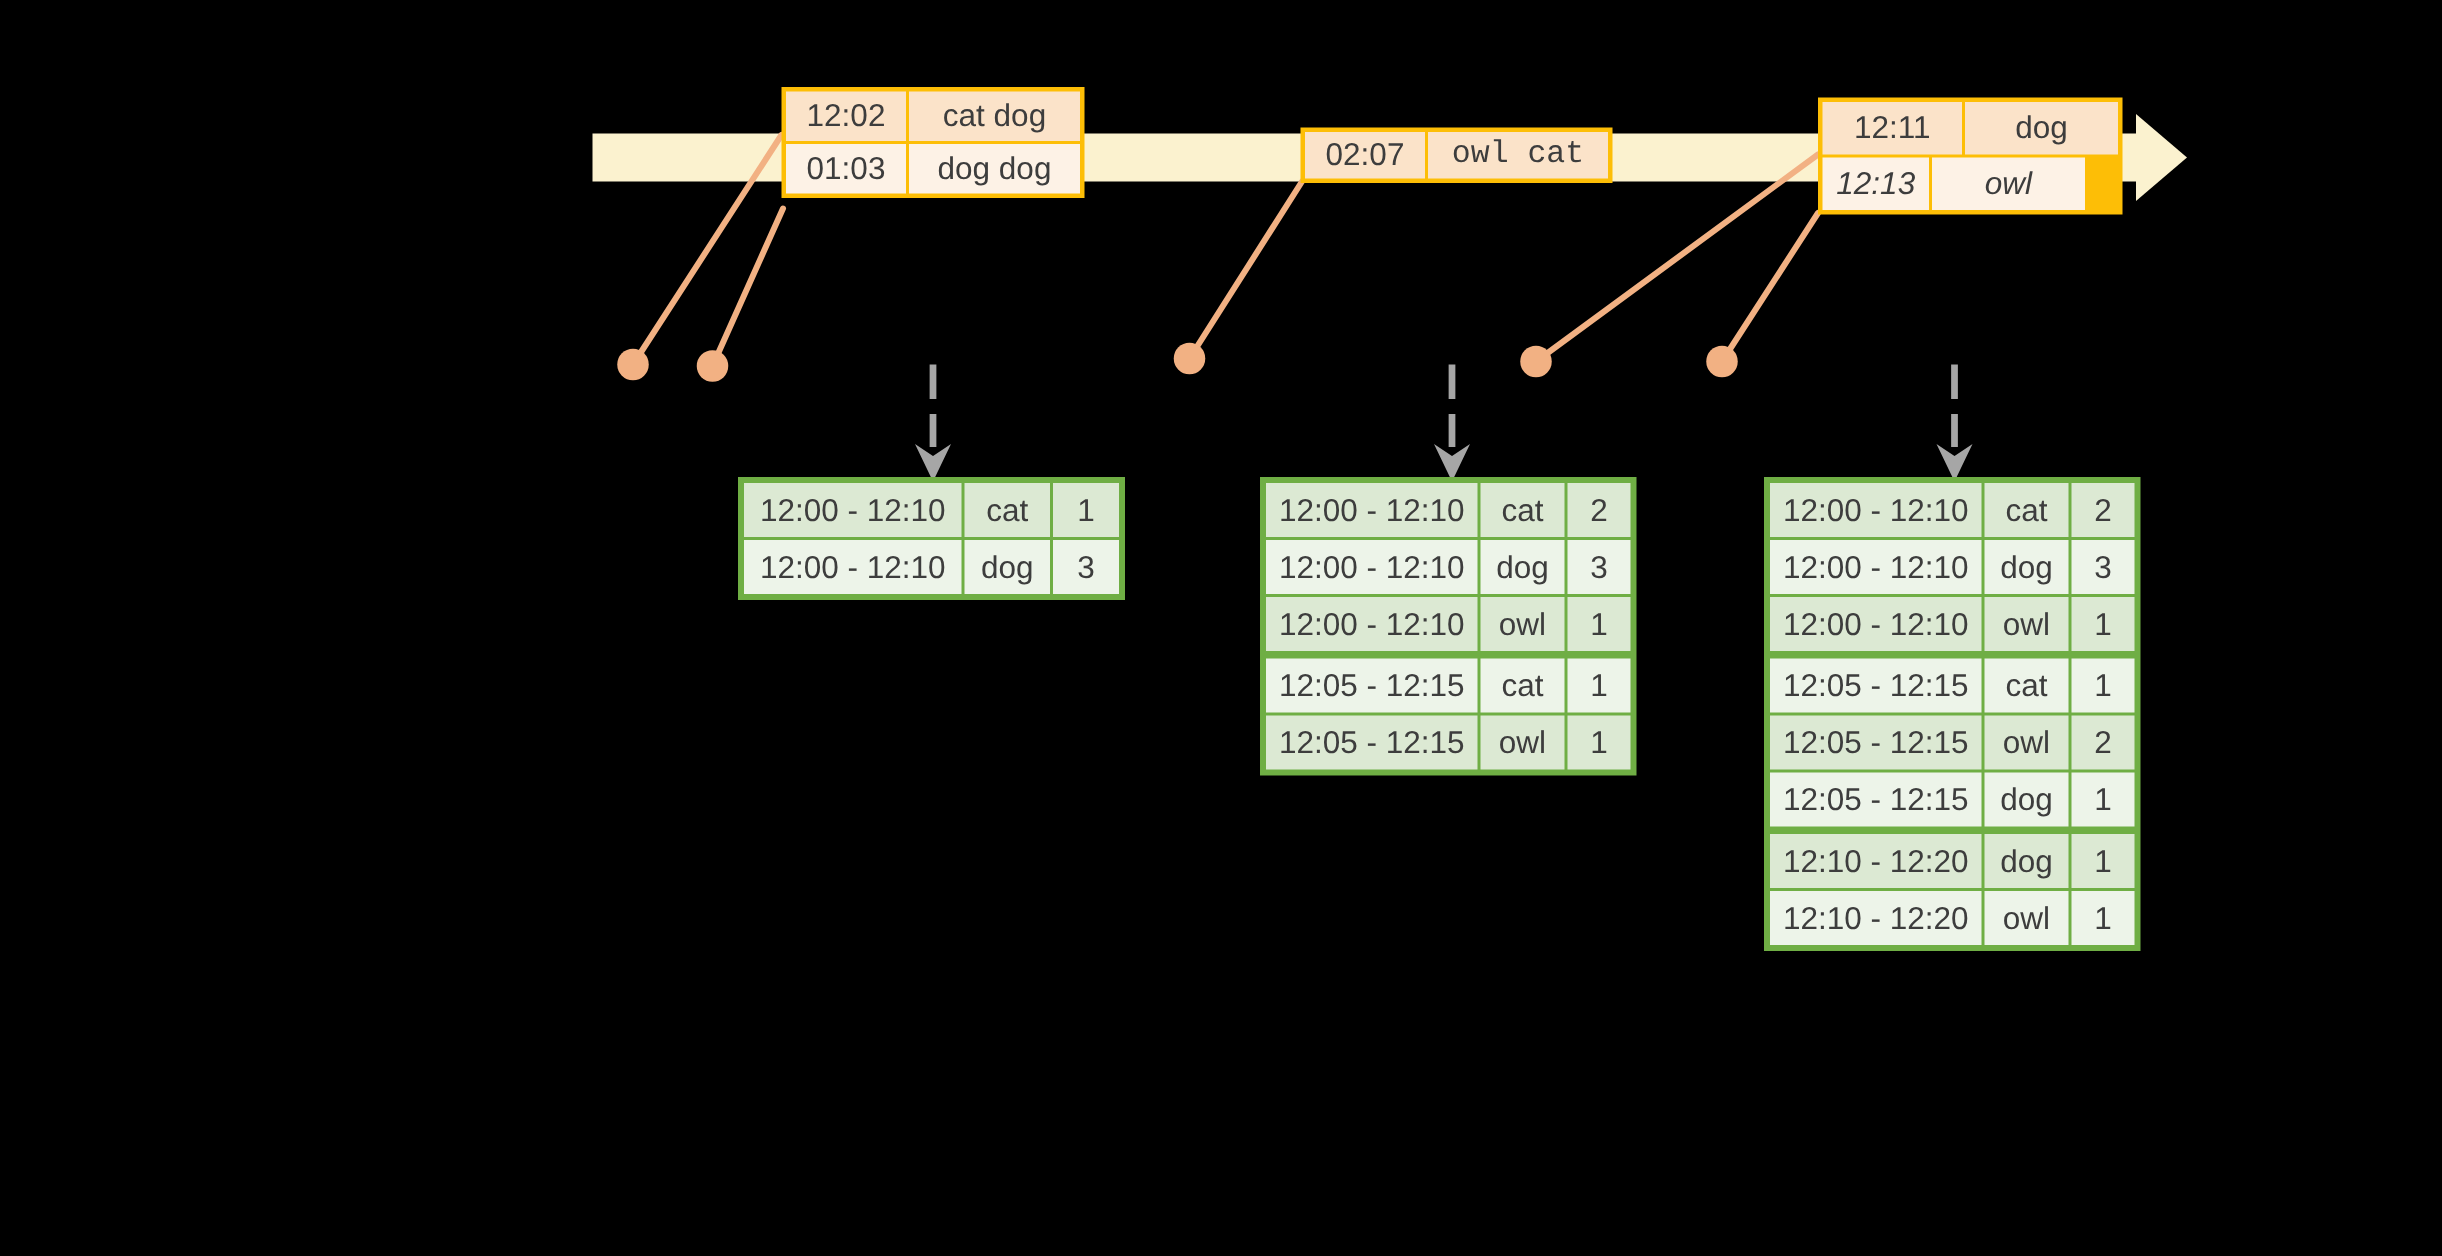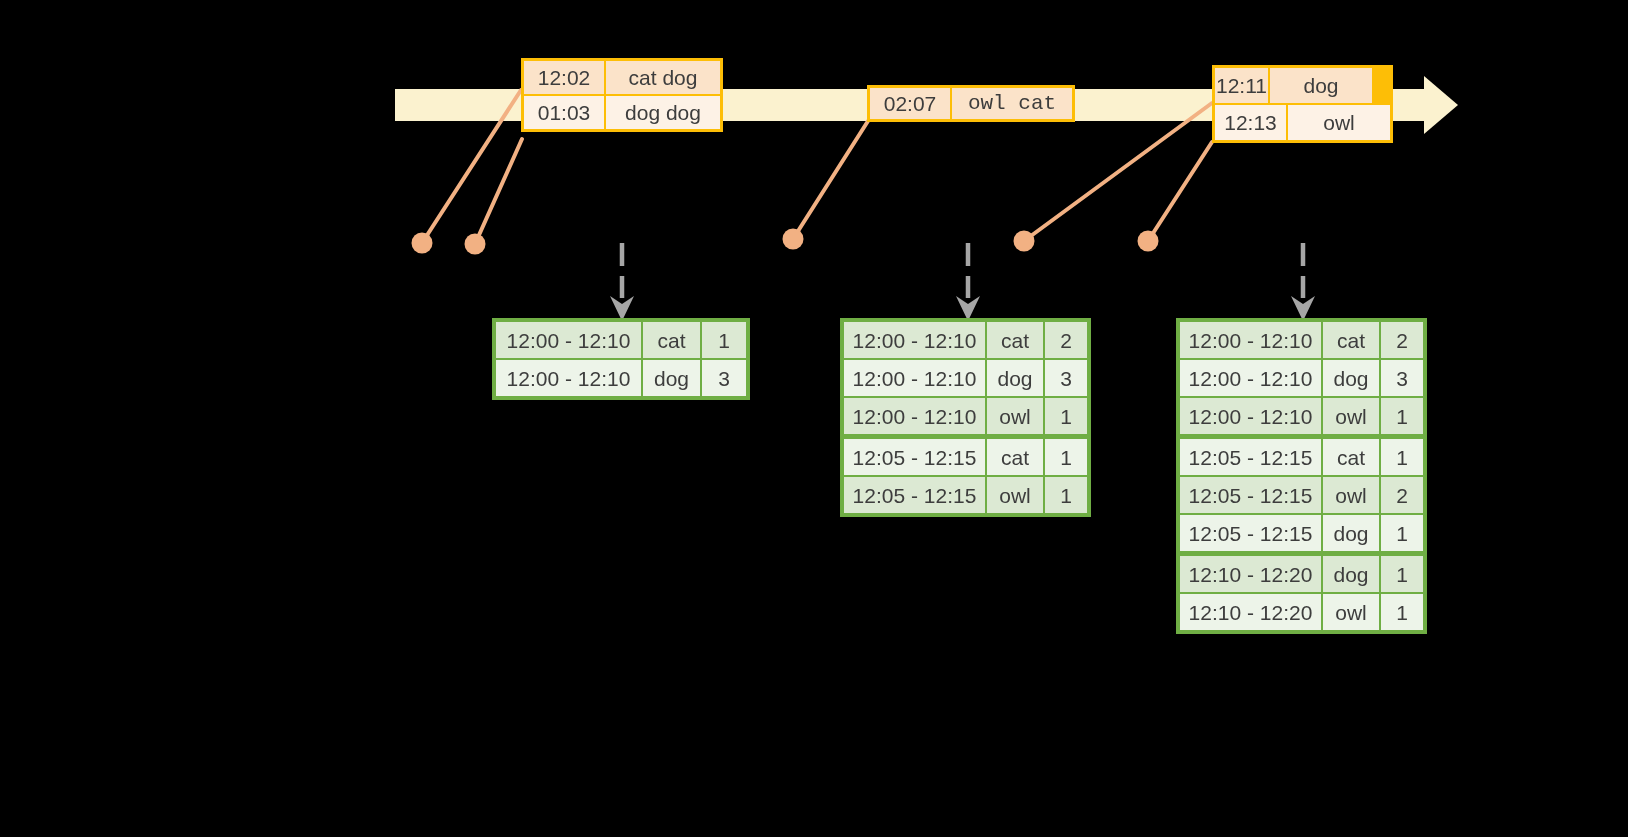--- a/index.html
+++ b/index.html
@@ -66,24 +66,24 @@
       </div>
     </div>
   <div class="etable" style="left: 867px; top: 85px;">
       <div class="trow">
         <div class="cell peach-dark" style="width: 80px; height: 31px;">02:07</div>
         <div class="cell peach-dark" style="width: 120px; height: 31px; font-family: Liberation Mono, monospace;">owl cat</div>
       </div>
     </div>
   <div class="etable" style="left: 1212px; top: 65px;">
       <div class="trow">
-        <div class="cell peach-dark" style="width: 53px; height: 35px;">12:11</div>
+        <div class="cell peach-dark" style="width: 93px; height: 35px;">12:11</div>
         <div class="cell peach-dark" style="width: 102px; height: 35px;">dog</div>
       </div>
-      <div class="trow" style="margin-top: 2px;">
+      <div class="trow" style="margin-top: 2px; font-style: italic;">
         <div class="cell peach-light" style="width: 71px; height: 35px;">12:13</div>
         <div class="cell peach-light" style="width: 102px; height: 35px;">owl</div>
       </div>
     </div>
 
   <div class="rtable" style="left: 492px; top: 318px;">
       <div class="trow">
         <div class="cell green-dark" style="width: 145px; height: 36px;">12:00 - 12:10</div>
         <div class="cell green-dark" style="width: 57px; height: 36px;">cat</div>
         <div class="cell green-dark" style="width: 44px; height: 36px;">1</div>

